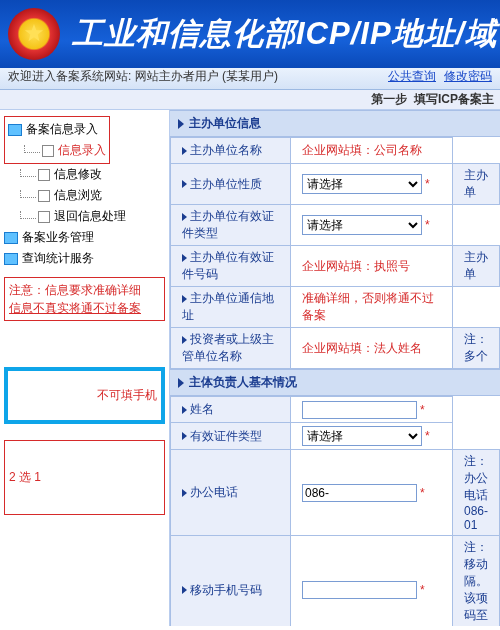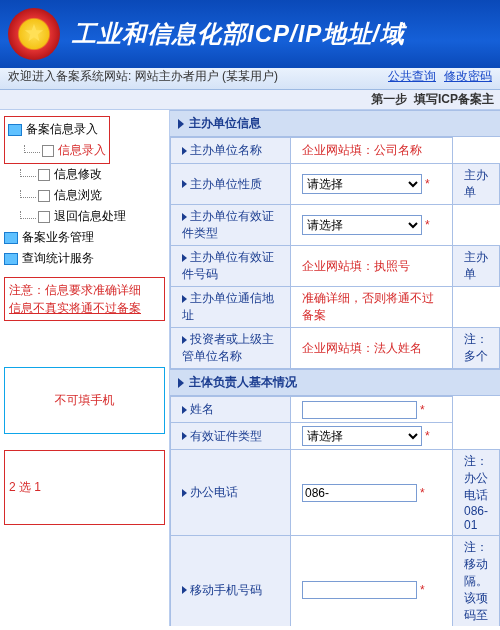--- a/index.html
+++ b/index.html
@@ -1,36 +1,36 @@
 <!DOCTYPE html>
 <html><head>
 <meta charset="utf-8">
 <style>
 *{box-sizing:border-box;margin:0;padding:0;font-family:"SimSun","宋体",sans-serif;font-size:12px}
 body{width:500px;height:630px;overflow:hidden;background:#fff}
 .header{height:68px;background:linear-gradient(#0a49b8,#1560d8 60%,#0a49b8);display:flex;align-items:center;padding-left:8px;color:#fff}
 .emblem{width:52px;height:52px;border-radius:50%;background:radial-gradient(circle,#ffe057 0%,#f5c317 40%,#e03131 45%,#b8171a 70%,#8a1012 100%);display:flex;align-items:center;justify-content:center}
 .emblem svg{width:22px;height:22px}
-.title{font-size:24px;font-weight:bold;font-style:italic;margin-left:12px;letter-spacing:1px}
+.title{font-size:31px;font-weight:bold;font-style:italic;margin-left:12px;letter-spacing:1px}
 .topbar{height:22px;background:linear-gradient(#eaf2fd,#d5e3f7);border-bottom:1px solid #9cb9e2;display:flex;align-items:flex-start;padding:0 8px;color:#333}
 .topbar .spacer{flex:1}
 .topbar a{color:#1848c8;text-decoration:underline;margin-left:8px;cursor:pointer}
 .stepbar{height:20px;background:#e9eefa;border-bottom:1px solid #b9cdee;display:flex;align-items:center;justify-content:flex-end;padding-right:6px;font-weight:bold;color:#333}
 .body{display:flex;height:calc(630px - 68px - 22px - 24px)}
 .sidebar{width:170px;border-right:1px solid #b9cdee;padding:6px 4px;position:relative}
 .tree{margin-bottom:8px}
 .tree .node{display:flex;align-items:center;padding:2px 0;cursor:pointer}
 .tree .ico-folder{width:14px;height:12px;background:#5fc1ff;border:1px solid #1a7dd1;margin-right:4px}
 .tree .ico-page{width:12px;height:12px;background:#fff;border:1px solid #888;margin-right:4px}
 .tree .dotted{border-left:1px dotted #888;border-bottom:1px dotted #888;width:16px;height:8px;margin-left:6px;margin-right:2px;margin-bottom:4px}
 .tree .child{padding-left:10px}
 .tree .box{border:1px solid #d62a2a;padding:2px 3px;display:inline-block}
 .tree .redtxt{color:#d62a2a}
 .annot{border:1px solid #d62a2a;color:#d62a2a;padding:3px 4px;margin:6px 0;line-height:1.5}
-.annot2{border:1px solid #0ea5e9;color:#d62a2a;padding:24px 4px;margin-top:10px;text-align:center}
+.annot2{border:4px solid #0ea5e9;color:#d62a2a;padding:16px 4px;margin-top:10px;text-align:right}
 .annot3{border:1px solid #d62a2a;color:#d62a2a;padding:28px 4px;margin-top:16px;text-align:left}
 .main{flex:1;overflow:auto;padding:0 0 6px 0}
 .section-hd{background:#d0def4;border-top:1px solid #a8bfe6;border-bottom:1px solid #a8bfe6;padding:4px 8px;font-weight:bold;color:#1b3d90;display:flex;align-items:center}
 .tri{width:0;height:0;border-left:6px solid #1b3d90;border-top:5px solid transparent;border-bottom:5px solid transparent;margin-right:5px}
 table.form{width:100%;border-collapse:collapse}
 table.form td{border:1px solid #a8bfe6;padding:3px 11px;vertical-align:middle;height:26px}
 .lbl{background:#e9eefa;width:120px;color:#1b3d90}
 .lbl .tri2{display:inline-block;width:0;height:0;border-left:5px solid #1b3d90;border-top:4px solid transparent;border-bottom:4px solid transparent;margin-right:3px;vertical-align:middle}
 .val{background:#fff}
 .hint{color:#d62a2a}

